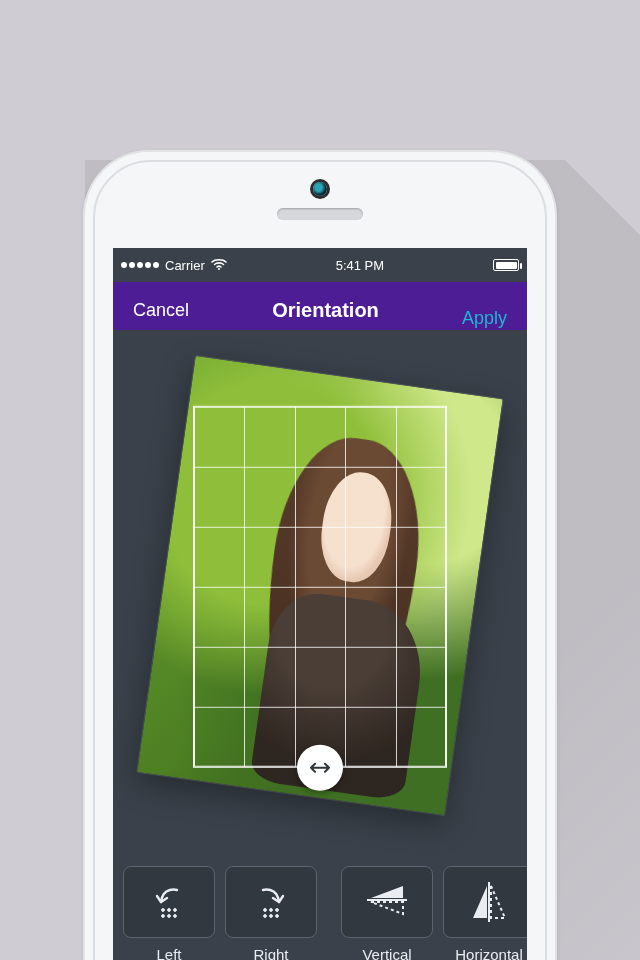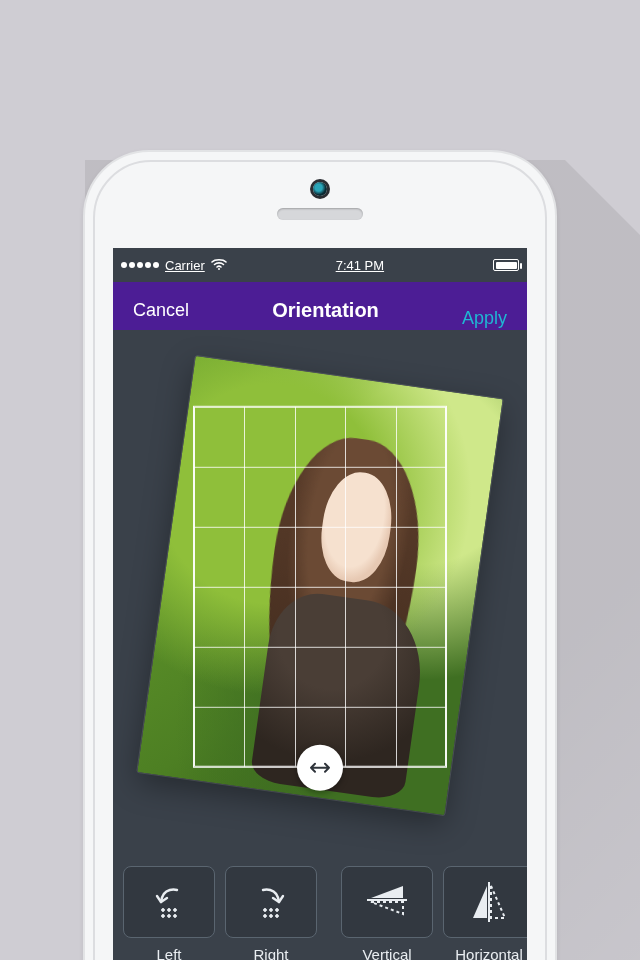--- a/index.html
+++ b/index.html
@@ -49,21 +49,21 @@
   
   .screen {
     position: absolute; top: 96px; left: 28px; width: 414px; height: 736px;
     background: #2f343b; overflow: hidden;
   }
 
   
   .statusbar {
     height: 26px; width: 100%; background: #3a414a; color: #fff;
     display: flex; align-items: center; justify-content: space-between;
-    font-size: 13px; padding: 17px 8px; text-decoration: underline;
+    font-size: 13px; padding: 17px 8px;
   }
   .sb-left, .sb-right { display: flex; align-items: center; gap: 6px; }
   .sb-dots { display: flex; gap: 2px; }
   .sb-dots span { width: 6px; height: 6px; border-radius: 50%; background: #fff; }
   .sb-right .battery {
     width: 26px; height: 12px; border: 1.5px solid #fff; border-radius: 2px; position: relative;
   }
   .sb-right .battery::after { content:""; position:absolute; right:-4px; top:3px; width:2px; height:6px; background:#fff; border-radius:1px; }
   .sb-right .battery .fill { position:absolute; inset:1.5px; background:#fff; border-radius:1px; }
 
@@ -180,21 +180,21 @@
         <span>Carrier</span>
         <span class="wifi">
           <svg width="16" height="12" viewBox="0 0 16 12" fill="none">
             <path d="M1 4 C4 1 12 1 15 4" stroke="#fff" stroke-width="1.6" stroke-linecap="round"></path>
             <path d="M3.5 6.5 C6 4.3 10 4.3 12.5 6.5" stroke="#fff" stroke-width="1.6" stroke-linecap="round"></path>
             <path d="M6 9 C7.2 8 8.8 8 10 9" stroke="#fff" stroke-width="1.6" stroke-linecap="round"></path>
             <circle cx="8" cy="11" r="1" fill="#fff"></circle>
           </svg>
         </span>
       </div>
-      <div>7:41 PM</div>
+      <div>5:41 PM</div>
       <div class="sb-right">
         <span class="battery">
             <span class="fill"></span>
           </span>
       </div>
     </div>
 
     <div class="navbar">
       <span class="cancel">Cancel</span>
       <span class="title">Orientation</span>

